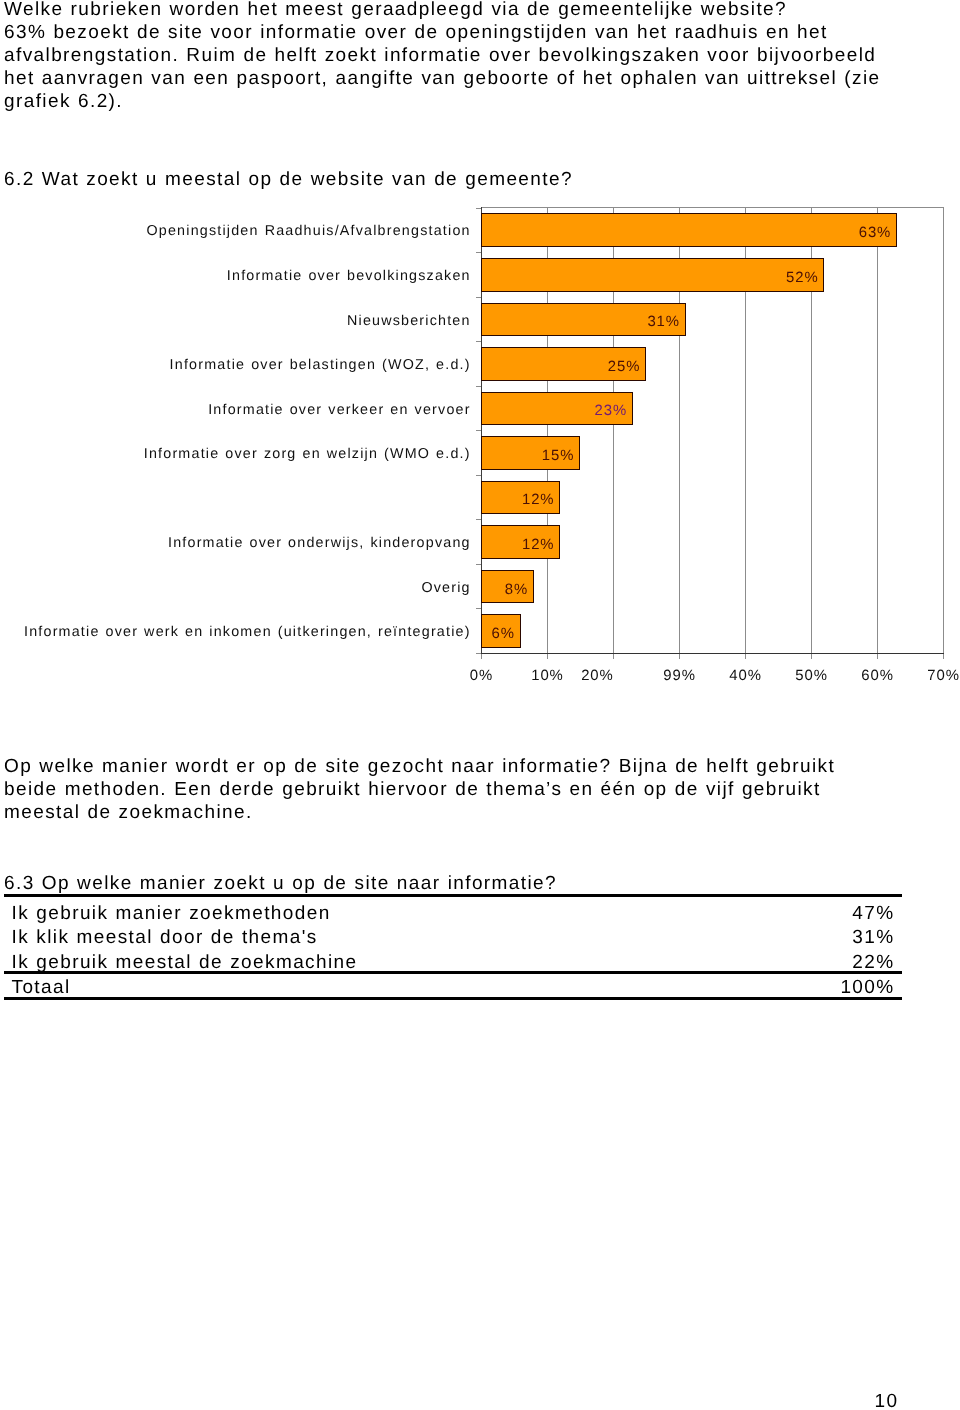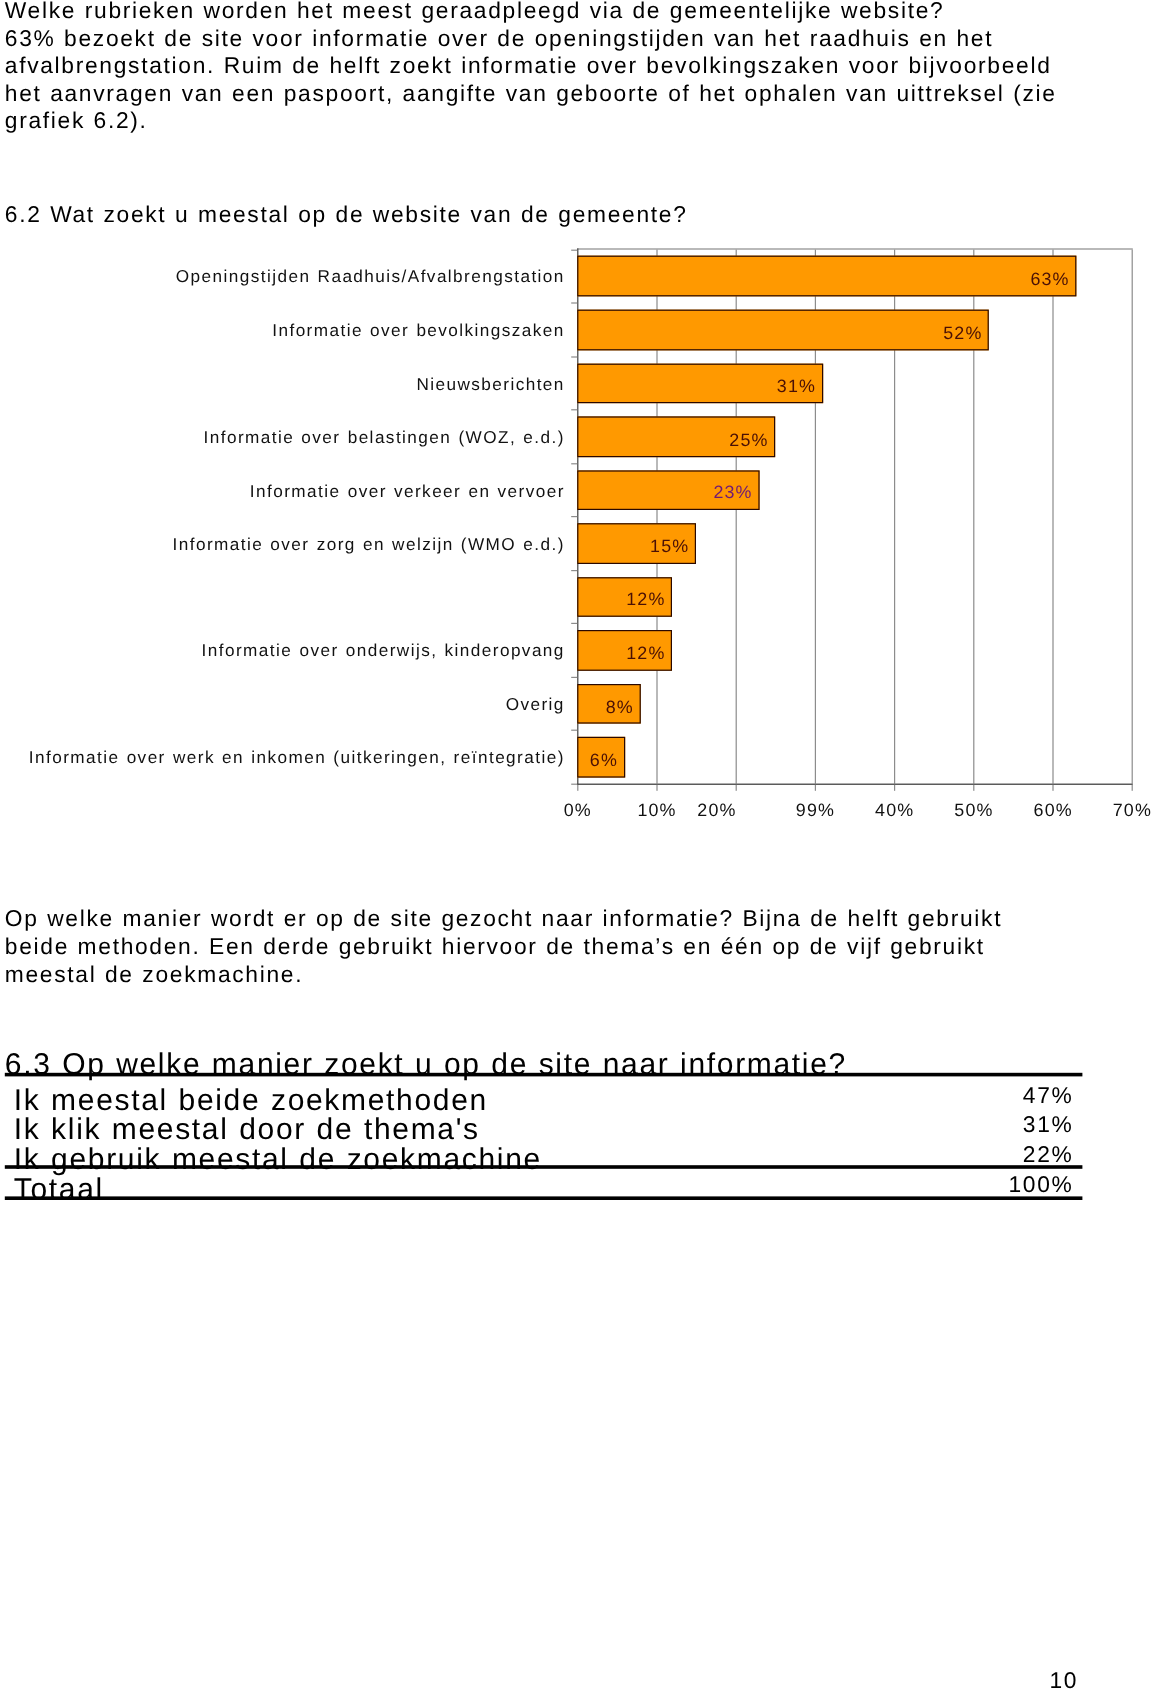--- a/index.html
+++ b/index.html
@@ -30,21 +30,21 @@
 .catlabel{position:absolute;left:21px;width:450.2px;
   font-size:14.3px;letter-spacing:1.2px;word-spacing:0.8px;line-height:14.6px;color:#111;height:32px;
   display:flex;align-items:center;justify-content:flex-end;}
 .catlabel span{display:block;text-align:center;}
 .xlabel{position:absolute;top:667.5px;font-size:14.9px;letter-spacing:0.95px;color:#111;
   transform:translateX(-50%);white-space:nowrap;}
 .xlabel span{display:inline-block;margin-right:-0.95px;}
 
 .tbl{position:absolute;}
 .rule{position:absolute;background:#000;}
-.rowlabel{position:absolute;font-size:25px;letter-spacing:1.4px;word-spacing:0.5px;
+.rowlabel{position:absolute;font-size:19px;letter-spacing:1.4px;word-spacing:0.5px;
   white-space:nowrap;color:#000;}
 .rowvalue{position:absolute;font-size:19px;letter-spacing:1.4px;
   white-space:nowrap;color:#000;text-align:right;}
 .pagenum{position:absolute;font-size:19px;letter-spacing:1.4px;color:#000;white-space:nowrap;}
 </style>
 </head>
 <body>
 
 <div class="page">
   <div class="para" style="left:4px;top:-1.2px">
@@ -153,21 +153,21 @@
     <div class="xlabel" style="left:943.20px"><span>70%</span></div>
   </div>
   <div class="para" style="left:4px;top:756.4px">
     <div>Op welke manier wordt er op de site gezocht naar informatie? Bijna de helft gebruikt</div>
     <div>beide methoden. Een derde gebruikt hiervoor de thema’s en één op de vijf gebruikt</div>
     <div>meestal de zoekmachine.</div>
   </div>
   <div class="tbl">
     <div class="rowlabel" style="left:4px;top:873px">6.3 Op welke manier zoekt u op de site naar informatie?</div>
     <div class="rule" style="left:3.5px;top:893.9px;width:898.5px;height:2.8px"></div>
-    <div class="rowlabel" style="left:11.5px;top:903.0px">Ik meestal beide zoekmethoden</div>
+    <div class="rowlabel" style="left:11.5px;top:903.0px">Ik gebruik manier zoekmethoden</div>
     <div class="rowvalue" style="left:800px;width:94.6px;top:903.0px">47%</div>
     <div class="rowlabel" style="left:11.5px;top:927.4px">Ik klik meestal door de thema's</div>
     <div class="rowvalue" style="left:800px;width:94.6px;top:927.4px">31%</div>
     <div class="rowlabel" style="left:11.5px;top:951.8px">Ik gebruik meestal de zoekmachine</div>
     <div class="rowvalue" style="left:800px;width:94.6px;top:951.8px">22%</div>
     <div class="rule" style="left:3.5px;top:971.0px;width:898.5px;height:2.8px"></div>
     <div class="rowlabel" style="left:11.5px;top:977.0px">Totaal</div>
     <div class="rowvalue" style="left:800px;width:94.6px;top:977.0px">100%</div>
     <div class="rule" style="left:3.5px;top:997.1px;width:898.5px;height:2.8px"></div>
   </div>

